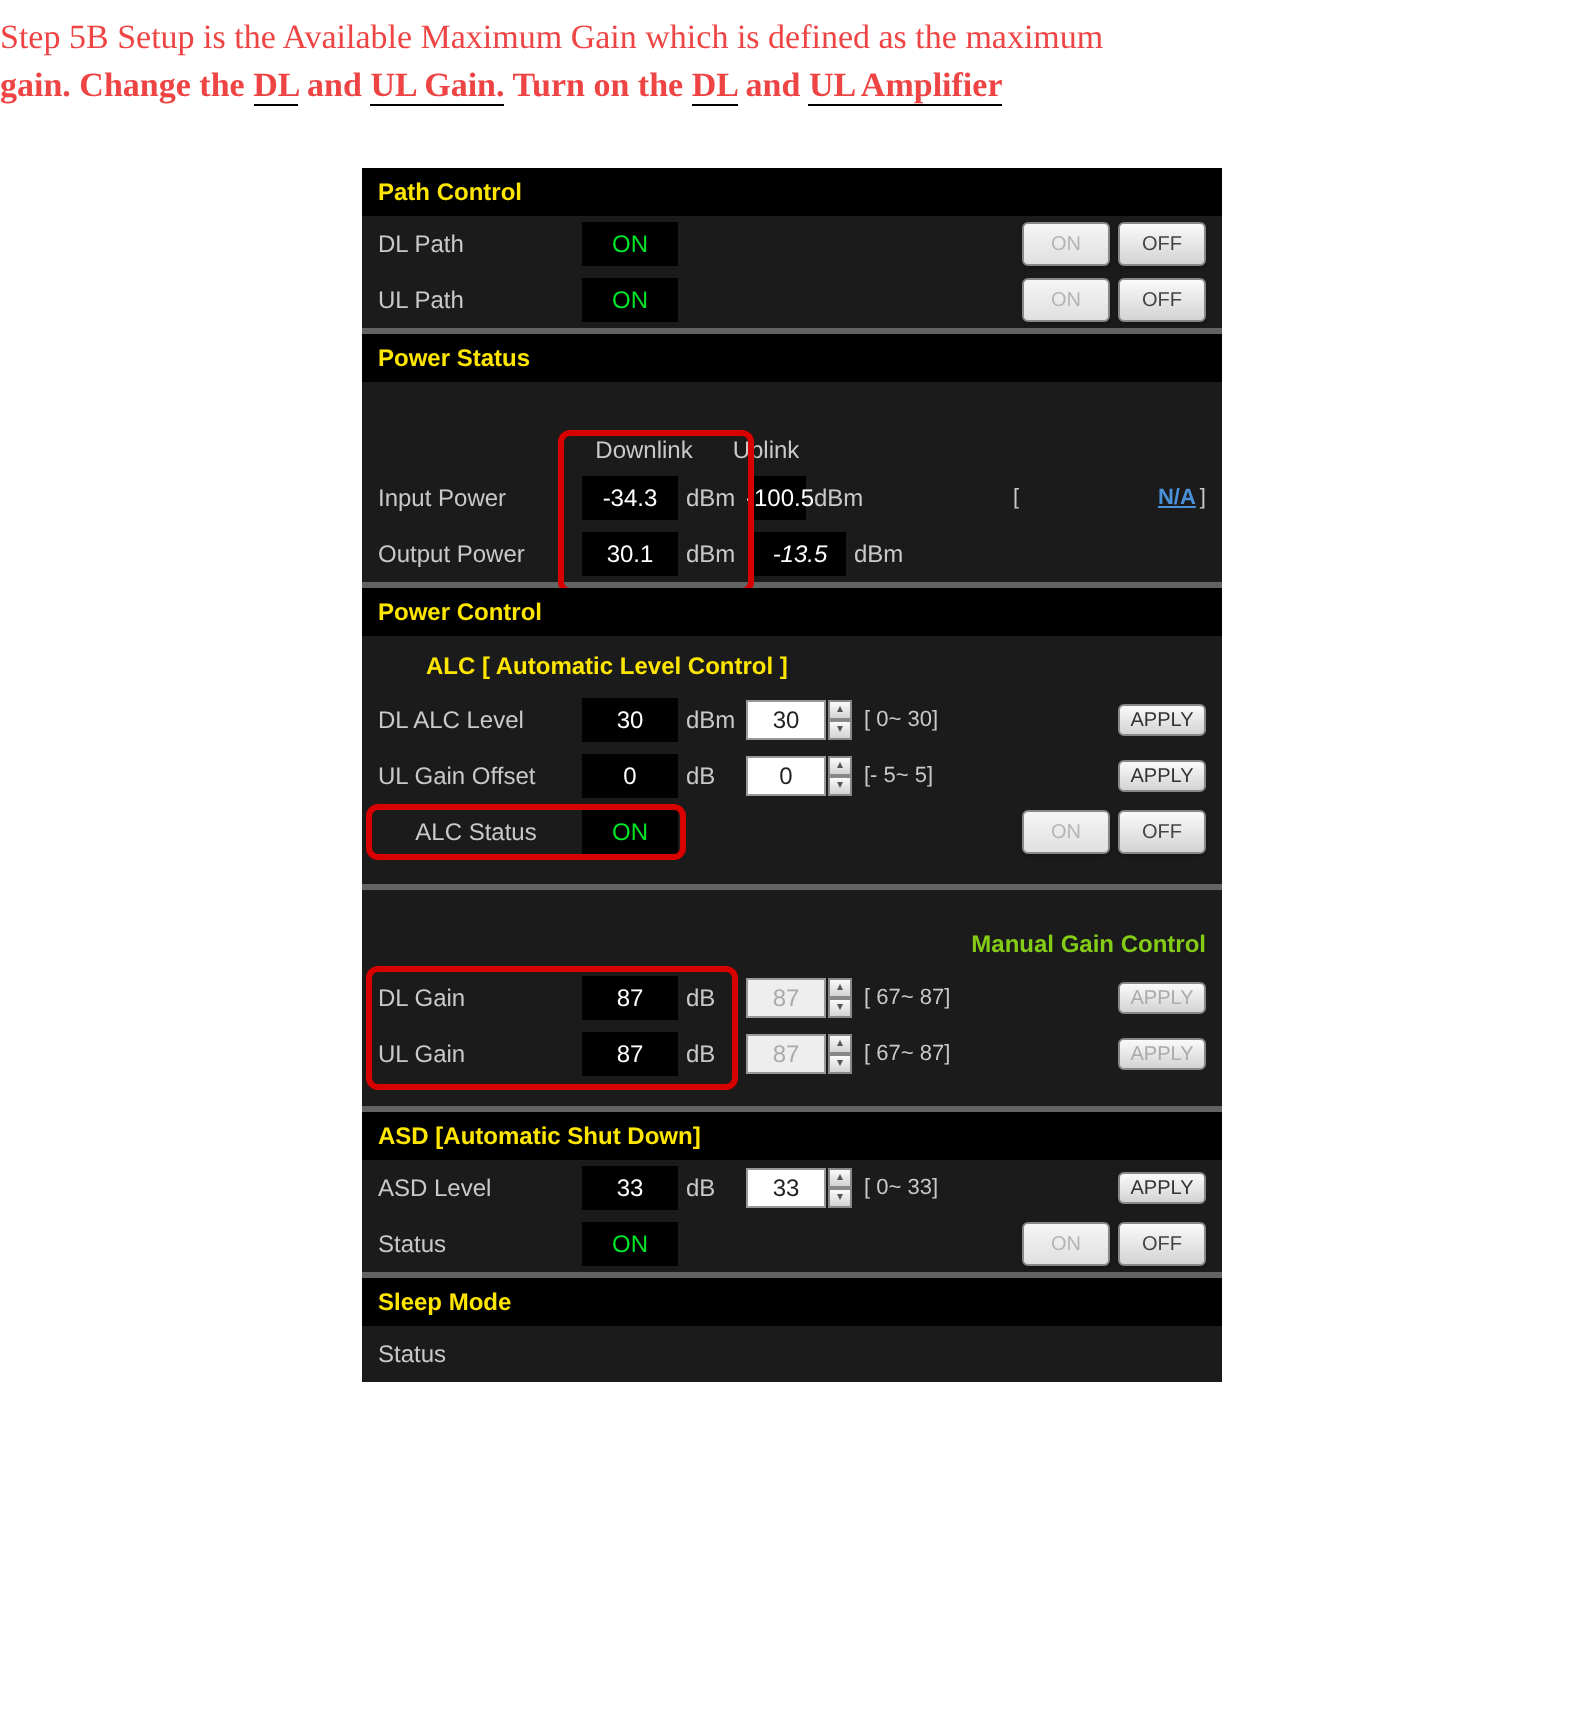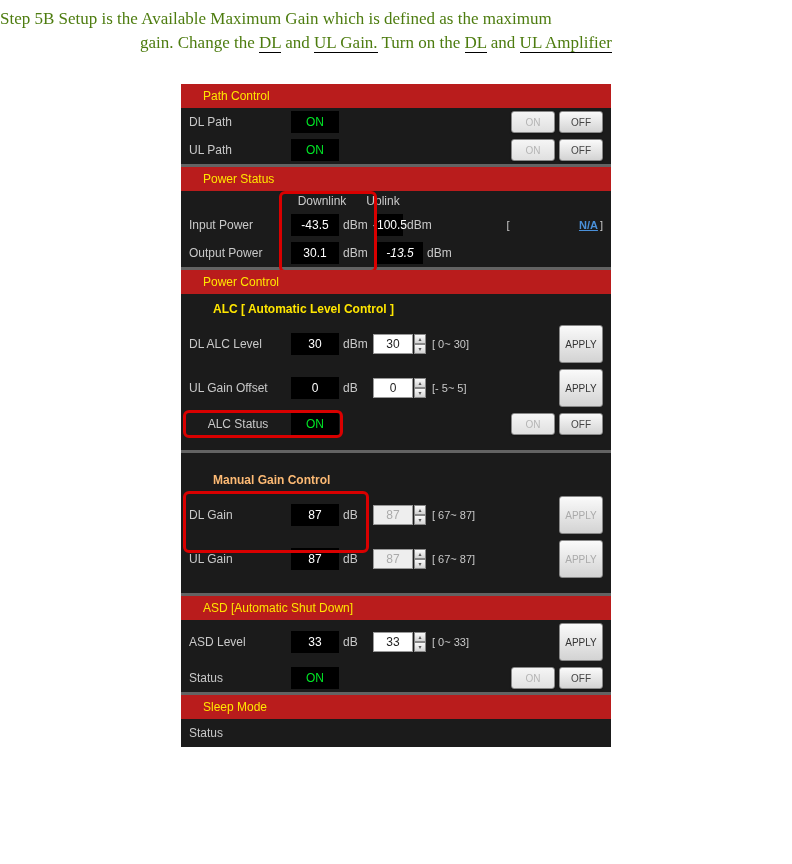--- a/index.html
+++ b/index.html
@@ -1,38 +1,38 @@
 <!DOCTYPE html>
 <html><head>
   <meta charset="utf-8">
   <style>
     * { box-sizing: border-box; margin: 0; padding: 0; }
     body { font-family: "Times New Roman", serif; font-size: 16px; background: #fff; width: 792px; }
-    .instruction { padding: 8px 40px 0 0; text-align: left; font-size: 17px; color: #4d7c0f; line-height: 1.3; }
+    .instruction { padding: 8px 40px 0 0; text-align: left; font-size: 17px; color: #ef4444; line-height: 1.3; }
     .step-label { font-weight: normal; font-style: normal; display: inline-block; }
-    .line2 { text-align: center; padding-top: 2px; }
+    .line2 { padding-top: 2px; font-weight: bold; }
     .underline { border-bottom: 1px solid #000; }
     .panel-wrap { text-align: center; }
     .panel { width: 430px; margin: 30px auto 0; background: #1b1b1b; font-family: Verdana, Arial, sans-serif; font-size: 12px; color: #b9b9b9; text-align: left; display: inline-block; filter: blur(0.3px); }
-    .section-title { background: #b91c1c; color: #ffe600; font-weight: normal; padding: 5px 22px; font-size: 12px; filter: blur(0.3px); }
+    .section-title { background: #000000; color: #ffe600; font-weight: bold; padding: 5px 8px; font-size: 12px; filter: blur(0.3px); }
     .sub-title { color: #ffe600; font-weight: bold; padding: 8px 8px 6px 32px; font-size: 12px; }
     .row { display: flex; align-items: center; padding: 3px 8px; min-height: 28px; position: relative; }
     .lbl { width: 98px; color: #c9c9c9; font-size: 12px; flex-shrink: 0; }
     .valbox { background: #000; color: #fff; width: 48px; height: 22px; display: inline-flex; align-items: center; justify-content: center; font-size: 12px; margin: 0 4px; }
     .valbox.green { color: #00e626; }
     .unit { color: #c9c9c9; font-size: 12px; width: 30px; display: inline-block; }
     .btn { background: linear-gradient(#fafafa,#d3d3d3); border: 1px solid #888; border-radius: 3px; color: #444; font-size: 10px; padding: 3px 0; width: 44px; height: 22px; display: inline-flex; align-items: center; justify-content: center; cursor: pointer; box-shadow: 0 1px 2px rgba(0,0,0,0.3); }
     .btn.disabled { color: #b5b5b5; background: linear-gradient(#f5f5f5,#e0e0e0); cursor: default; }
     .btn-pair { margin-left: auto; display: flex; gap: 4px; }
     .input-box { background: #fff; border: 1px solid #999; width: 40px; height: 20px; font-size: 12px; color: #222; text-align: center; display: inline-flex; align-items: center; justify-content: center; }
     .input-box.dis { color: #aaa; background: #eee; }
     .spinner { display: inline-flex; flex-direction: column; vertical-align: middle; margin-left:1px; }
     .spinner span { width: 12px; height: 10px; background: linear-gradient(#fafafa,#d3d3d3); border: 1px solid #888; font-size: 6px; line-height: 8px; text-align: center; color:#555; }
     .range-txt { color: #c9c9c9; font-size: 11px; margin: 0 6px; }
-    .apply-btn { background: linear-gradient(#fafafa,#d3d3d3); border: 1px solid #888; border-radius: 3px; color: #333; font-size: 10px; width: 44px; height: 38px; display: inline-flex; align-items: center; justify-content: center; cursor: pointer; }
+    .apply-btn { background: linear-gradient(#fafafa,#d3d3d3); border: 1px solid #888; border-radius: 3px; color: #333; font-size: 10px; width: 44px; height: 16px; display: inline-flex; align-items: center; justify-content: center; cursor: pointer; }
     .apply-btn.dis { color:#aaa; }
     .spacer { height: 12px; }
     .strip { height: 3px; background: #636363; }
     .red-box { position: absolute; border: 3px solid #d90000; border-radius: 6px; pointer-events: none; }
     .col-header { display:flex; padding: 3px 8px; color:#c9c9c9; font-size:12px; }
     .col-header .h1 { margin-left: 100px; width: 66px; text-align:center; }
     .col-header .h2 { width: 56px; text-align:center; }
     .linkish { color:#4a90d9; text-decoration: underline; font-size:11px; margin-left:auto; margin-right:2px;font-weight:bold;}
     .brk { color:#c9c9c9; font-size:11px;}
   </style>
@@ -64,28 +64,28 @@
     <div class="valbox green">ON</div>
     <div class="btn-pair">
       <div class="btn disabled">ON</div>
       <div class="btn">OFF</div>
     </div>
   </div>
   <div class="strip"></div>
 
   
   <div class="section-title">Power Status</div>
-  <div style="position:relative;">
+  <div style="position:relative;margin-top:24px;">
     <div class="col-header">
       <div class="h1">Downlink</div>
       <div class="h2">Uplink</div>
     </div>
     <div class="row">
       <div class="lbl">Input Power</div>
-      <div class="valbox">-43.5</div>
+      <div class="valbox">-34.3</div>
       <div class="unit">dBm</div>
       <div class="valbox" style="width:26px;">-100.5</div>
       <div class="unit">dBm</div>
       <span class="brk" style="margin-left:auto;">[</span>
       <span class="linkish">N/A</span>
       <span class="brk">]</span>
     </div>
     <div class="row">
       <div class="lbl">Output Power</div>
       <div class="valbox">30.1</div>
@@ -137,21 +137,21 @@
       </div>
     </div>
     <div class="red-box" style="left:2px; top:0px; width:160px; height:28px;"></div>
   </div>
 
   <div class="spacer"></div>
   <div class="strip"></div>
   <div class="spacer"></div>
 
   
-  <div class="sub-title orange" style="color:#fdba74;">Manual Gain Control</div>
+  <div class="sub-title orange" style="color:#84cc16;text-align:right;">Manual Gain Control</div>
   <div style="position:relative;">
     <div class="row">
       <div class="lbl">DL Gain</div>
       <div class="valbox">87</div>
       <div class="unit">dB</div>
       <div class="input-box dis">87</div>
       <div class="spinner">
             <span>▴</span>
             <span>▾</span>
           </div>

